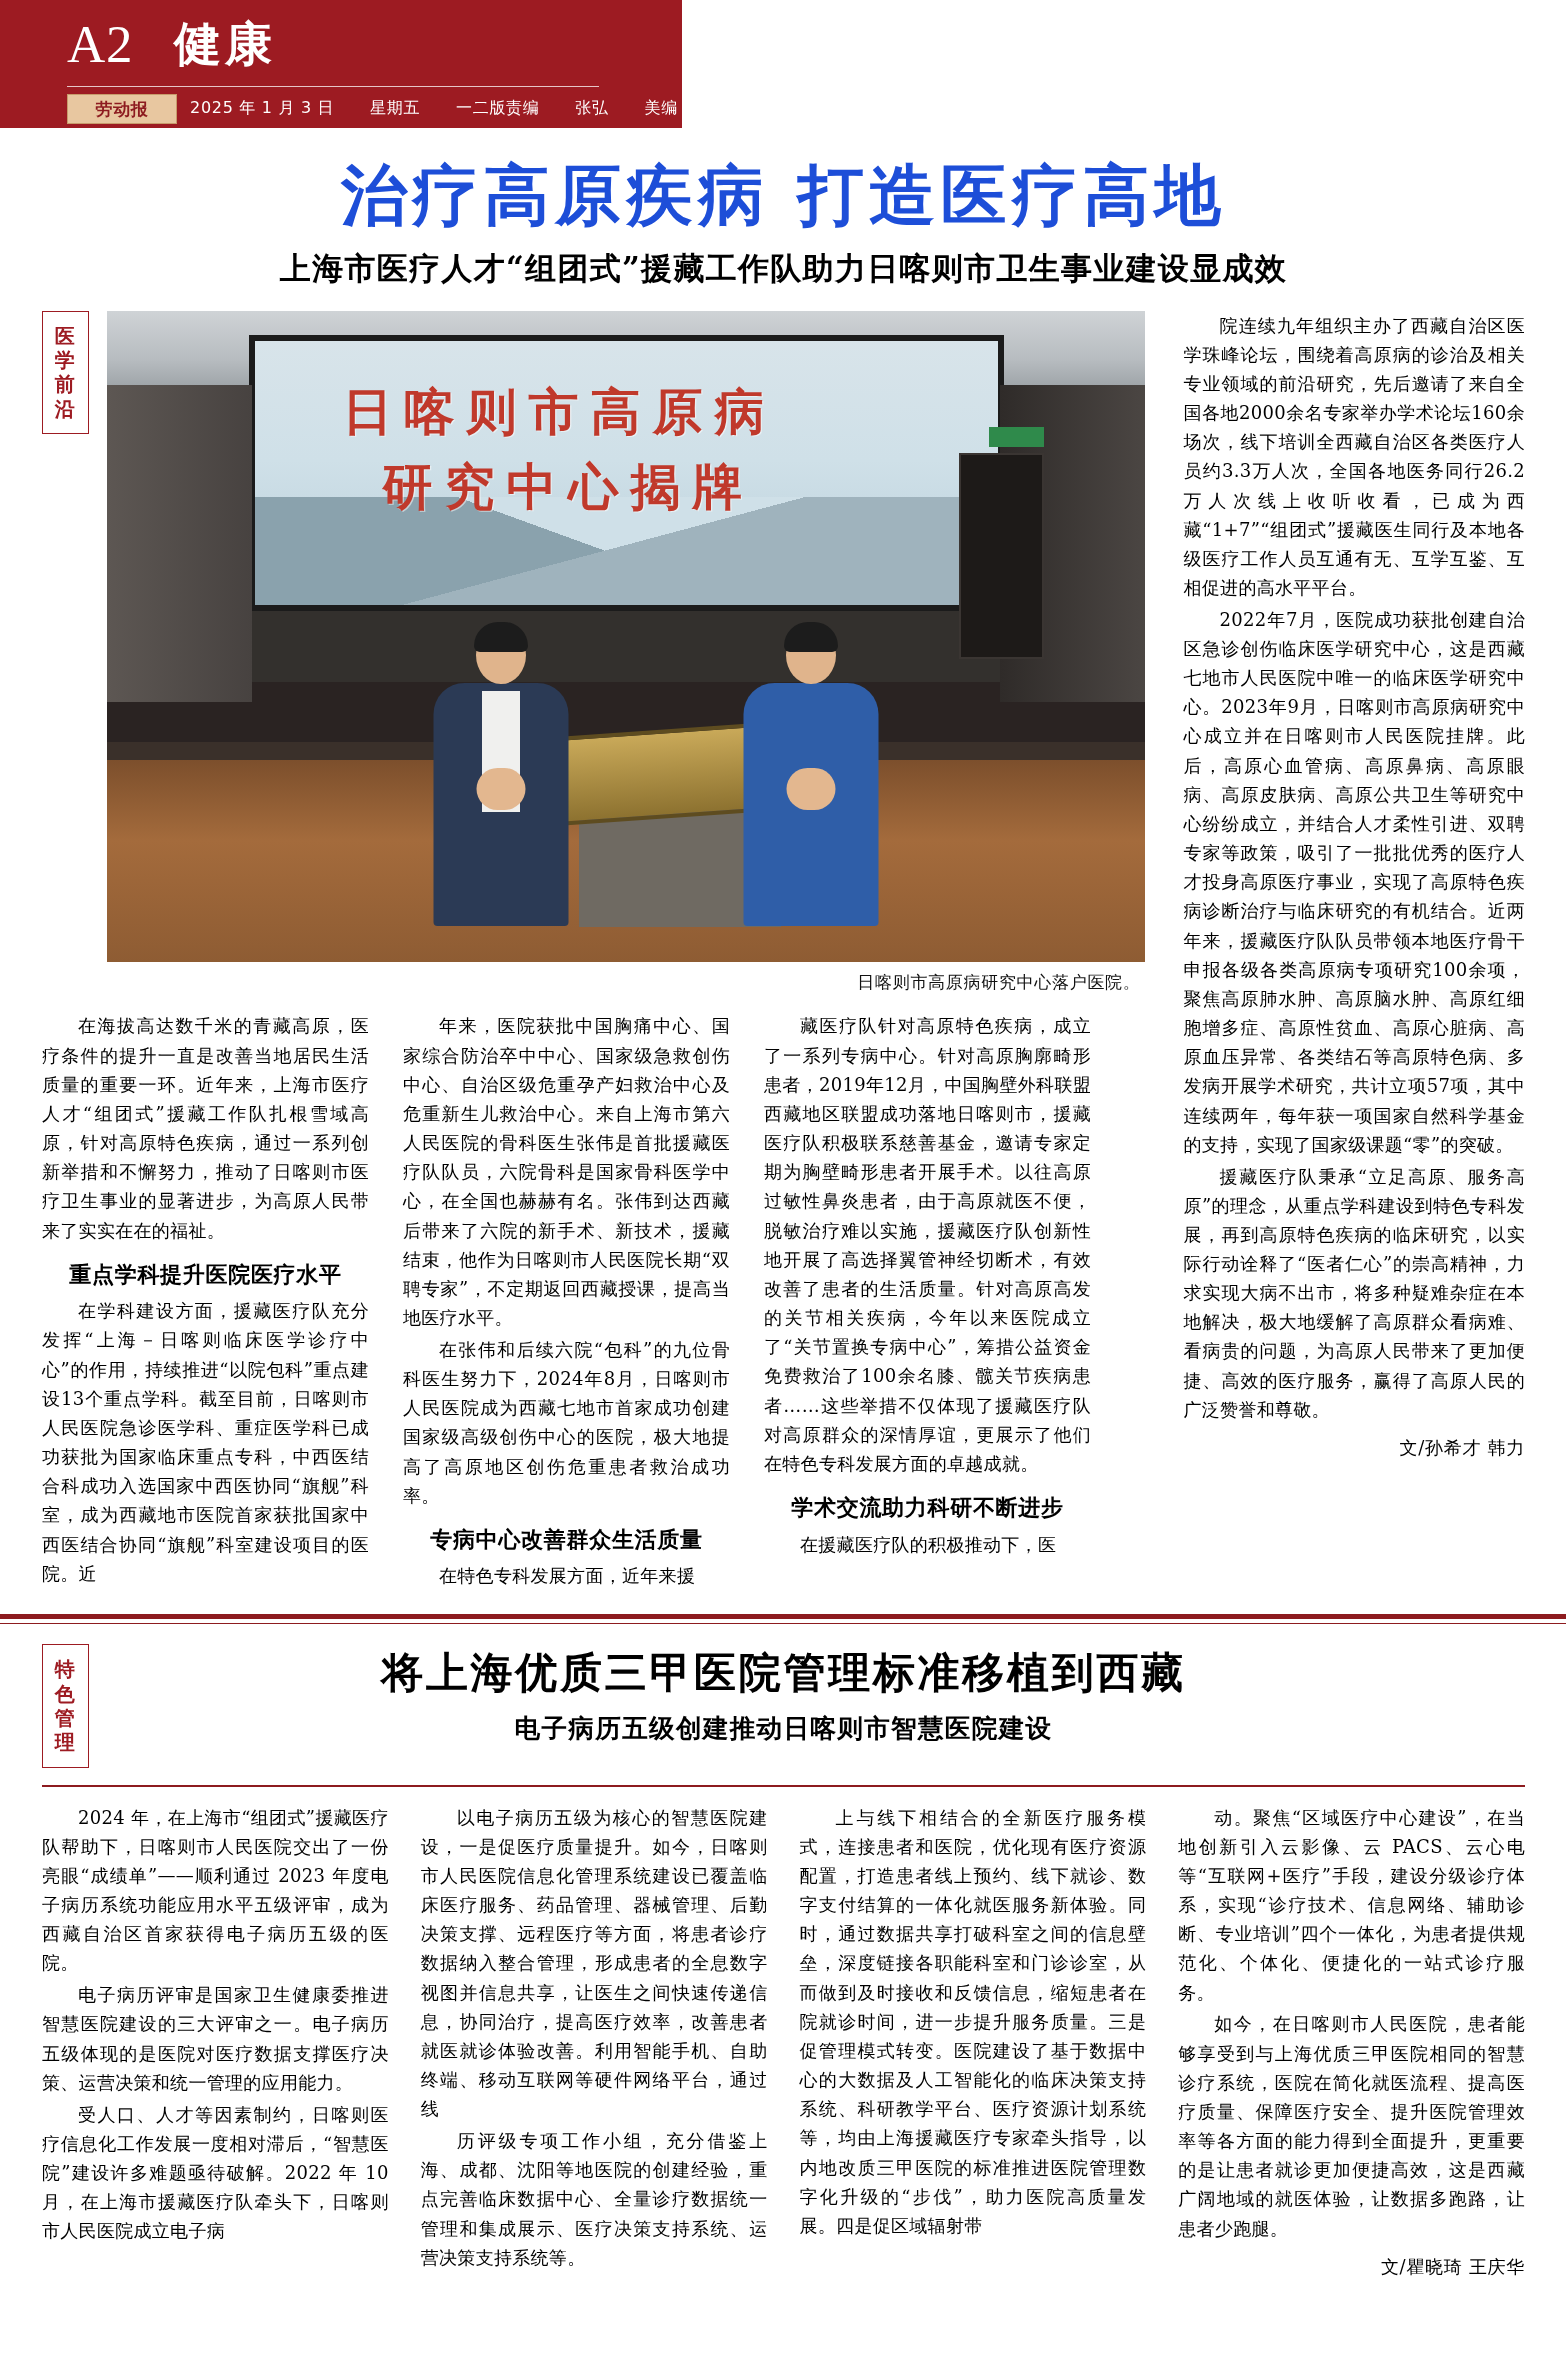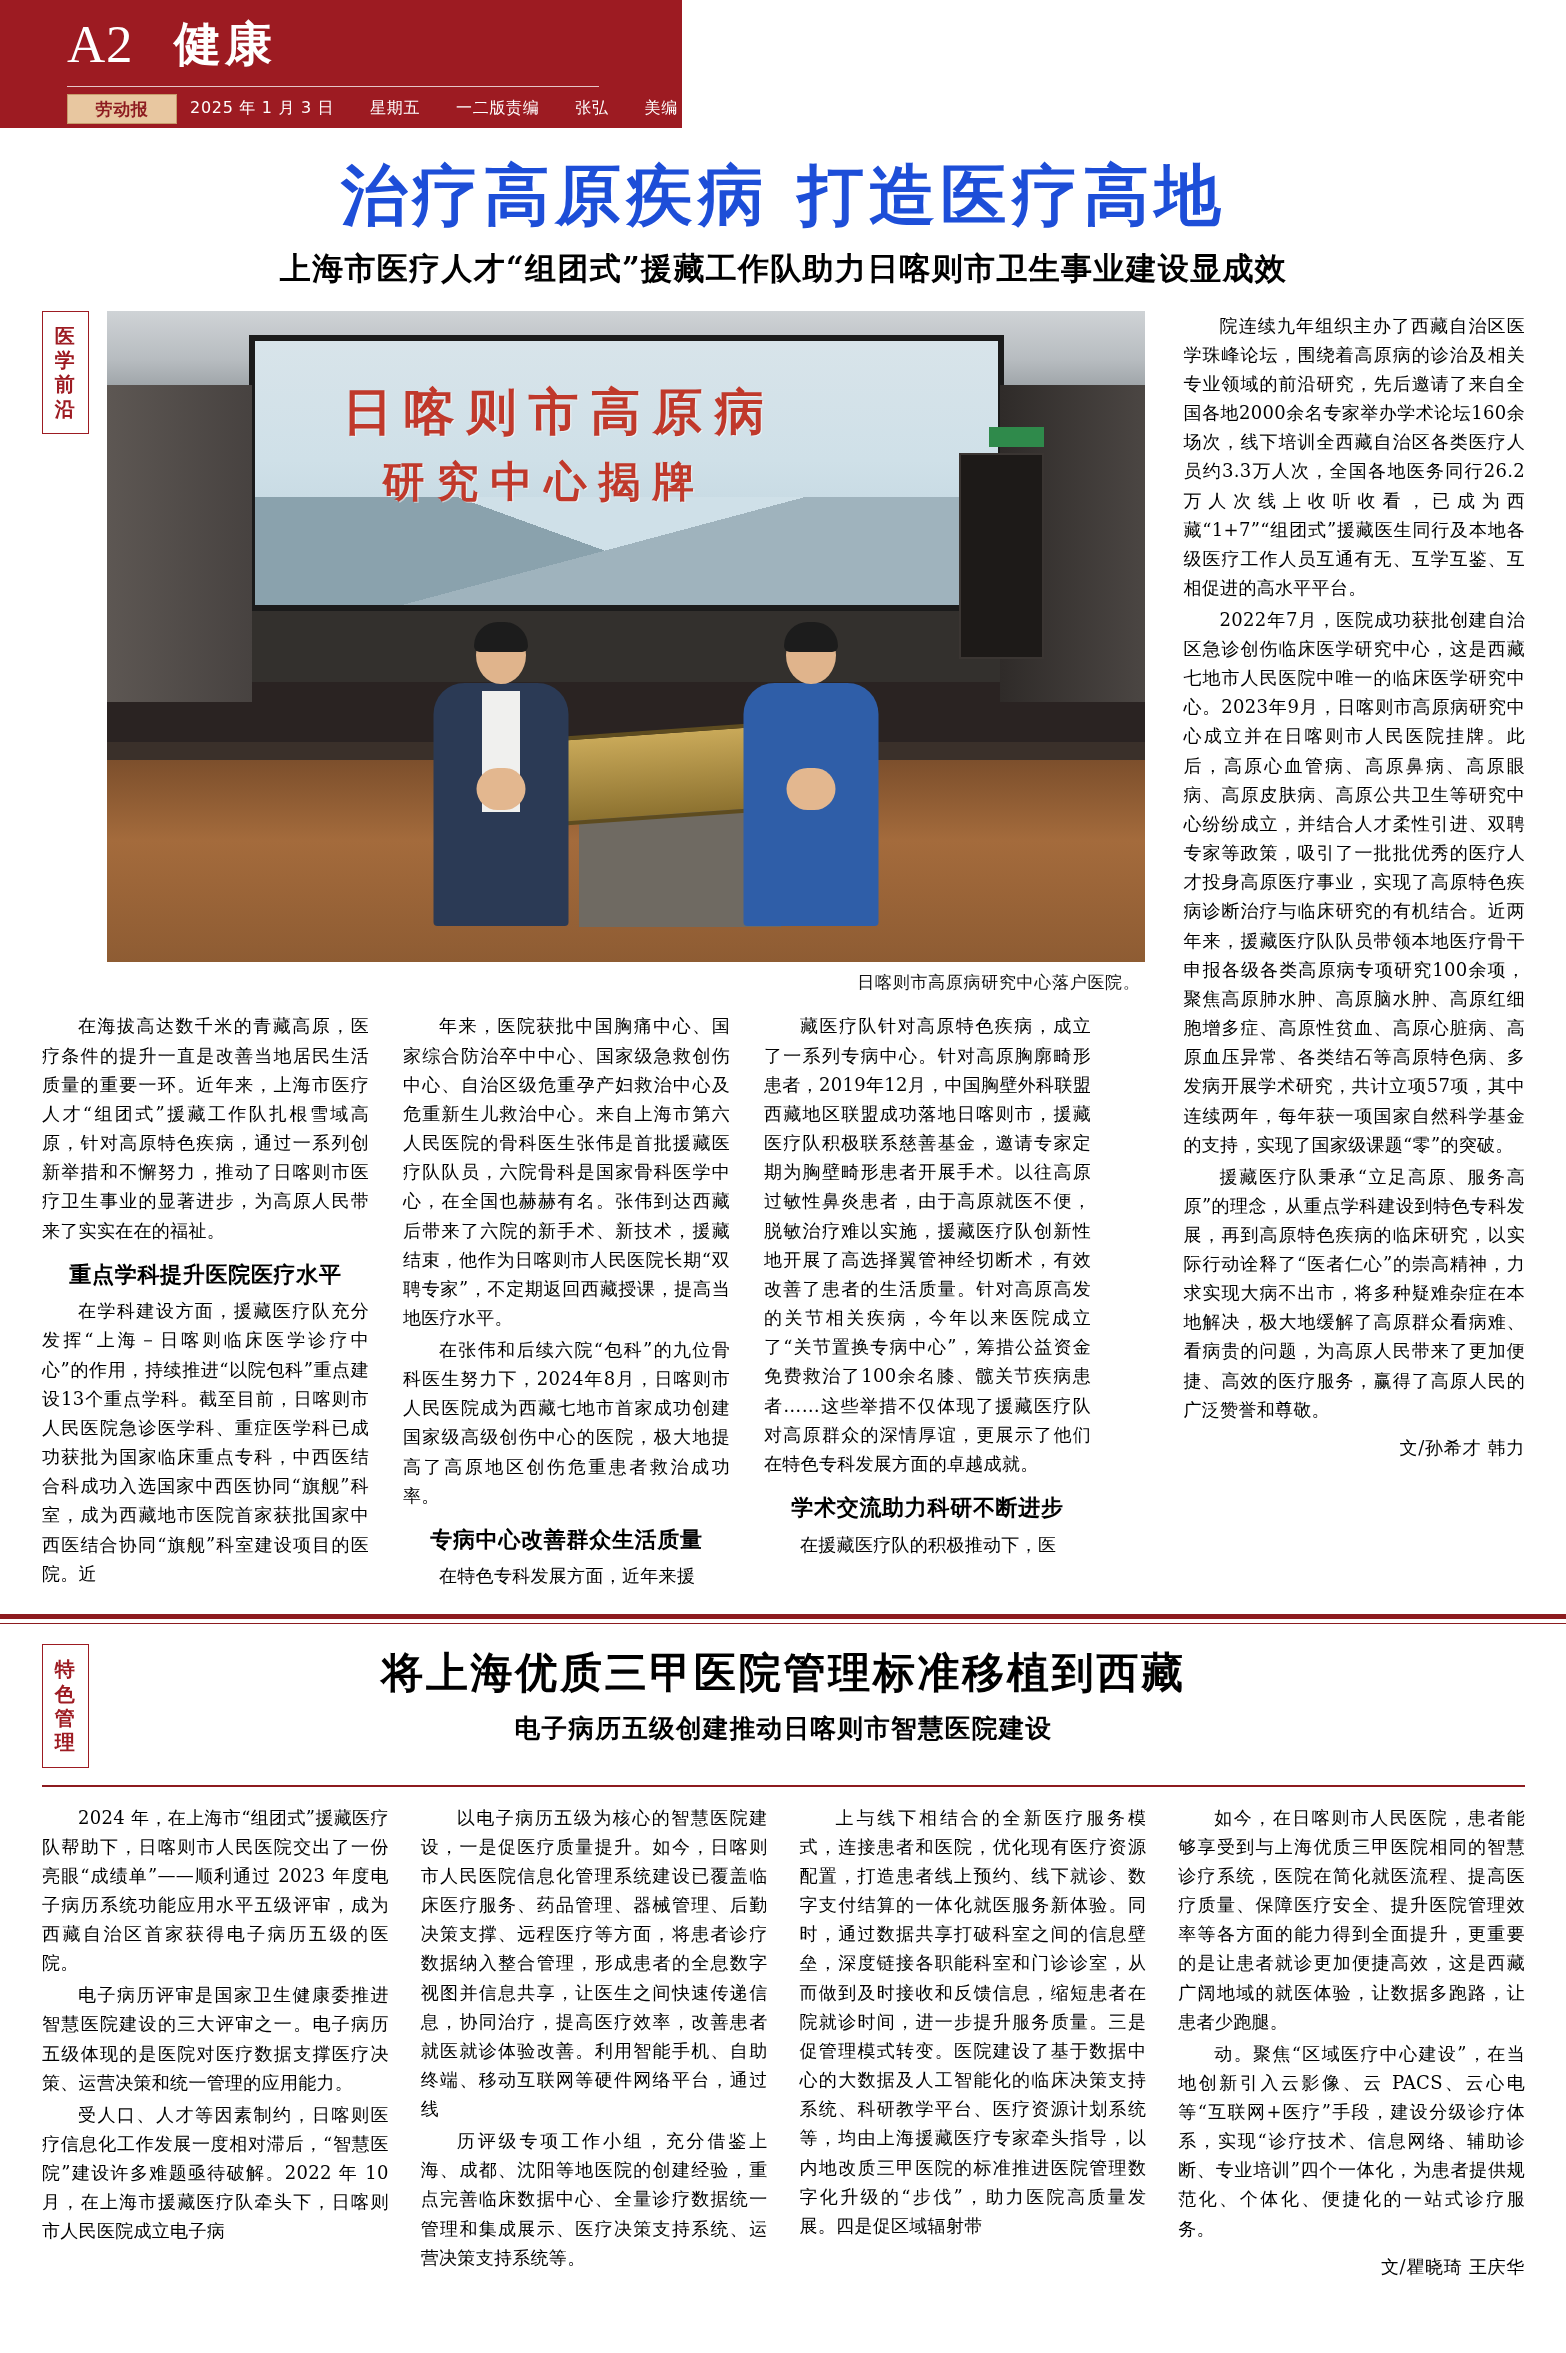--- a/index.html
+++ b/index.html
@@ -184,21 +184,21 @@
     position: absolute; left: 88px; top: 38px;
     color: #c0392b;
     font-family: "DejaVu Serif", serif;
     font-size: 50px; font-weight: 700; letter-spacing: 12px;
     text-shadow: 1.3px 1.3px 0 rgba(255,255,255,0.5);
   }
   .photo .screen .redtext2 {
     position: absolute; left: 128px; top: 113px;
     color: #c0392b;
     font-family: Liberation Sans, sans-serif;
-    font-size: 42px; font-weight: 700; letter-spacing: 12px;
+    font-size: 50px; font-weight: 700; letter-spacing: 12px;
     text-shadow: 1.3px 1.3px 0 rgba(255,255,255,0.5);
   }
   .photo .mountains {
     position: absolute; left: 0; bottom: 0; width: 100%; height: 108px;
     background:
       linear-gradient(165deg, transparent 48%, #9fb3bd 48%),
       linear-gradient(200deg, transparent 52%, #8aa2ad 52%),
       #cfe0e8;
   }
   .photo .stage-wall {
@@ -493,21 +493,21 @@
         <p class="body">受人口、人才等因素制约，日喀则医疗信息化工作发展一度相对滞后，“智慧医院”建设许多难题亟待破解。2022 年 10 月，在上海市援藏医疗队牵头下，日喀则市人民医院成立电子病</p>
       </div>
       <div class="col">
         <p class="body">以电子病历五级为核心的智慧医院建设，一是促医疗质量提升。如今，日喀则市人民医院信息化管理系统建设已覆盖临床医疗服务、药品管理、器械管理、后勤决策支撑、远程医疗等方面，将患者诊疗数据纳入整合管理，形成患者的全息数字视图并信息共享，让医生之间快速传递信息，协同治疗，提高医疗效率，改善患者就医就诊体验改善。利用智能手机、自助终端、移动互联网等硬件网络平台，通过线</p>
         <p class="body">历评级专项工作小组，充分借鉴上海、成都、沈阳等地医院的创建经验，重点完善临床数据中心、全量诊疗数据统一管理和集成展示、医疗决策支持系统、运营决策支持系统等。</p>
       </div>
       <div class="col">
         <p class="body">上与线下相结合的全新医疗服务模式，连接患者和医院，优化现有医疗资源配置，打造患者线上预约、线下就诊、数字支付结算的一体化就医服务新体验。同时，通过数据共享打破科室之间的信息壁垒，深度链接各职能科室和门诊诊室，从而做到及时接收和反馈信息，缩短患者在院就诊时间，进一步提升服务质量。三是促管理模式转变。医院建设了基于数据中心的大数据及人工智能化的临床决策支持系统、科研教学平台、医疗资源计划系统等，均由上海援藏医疗专家牵头指导，以内地改质三甲医院的标准推进医院管理数字化升级的“步伐”，助力医院高质量发展。四是促区域辐射带</p>
       </div>
       <div class="col">
+        <p class="body">动。聚焦“区域医疗中心建设”，在当地创新引入云影像、云 PACS、云心电等“互联网+医疗”手段，建设分级诊疗体系，实现“诊疗技术、信息网络、辅助诊断、专业培训”四个一体化，为患者提供规范化、个体化、便捷化的一站式诊疗服务。</p>
         <p class="body">如今，在日喀则市人民医院，患者能够享受到与上海优质三甲医院相同的智慧诊疗系统，医院在简化就医流程、提高医疗质量、保障医疗安全、提升医院管理效率等各方面的能力得到全面提升，更重要的是让患者就诊更加便捷高效，这是西藏广阔地域的就医体验，让数据多跑路，让患者少跑腿。</p>
-        <p class="body">动。聚焦“区域医疗中心建设”，在当地创新引入云影像、云 PACS、云心电等“互联网+医疗”手段，建设分级诊疗体系，实现“诊疗技术、信息网络、辅助诊断、专业培训”四个一体化，为患者提供规范化、个体化、便捷化的一站式诊疗服务。</p>
         <div class="byline">文/瞿晓琦 王庆华</div>
       </div>
     </div>
   </div>
 
 </div>
 
 
 </body></html>

